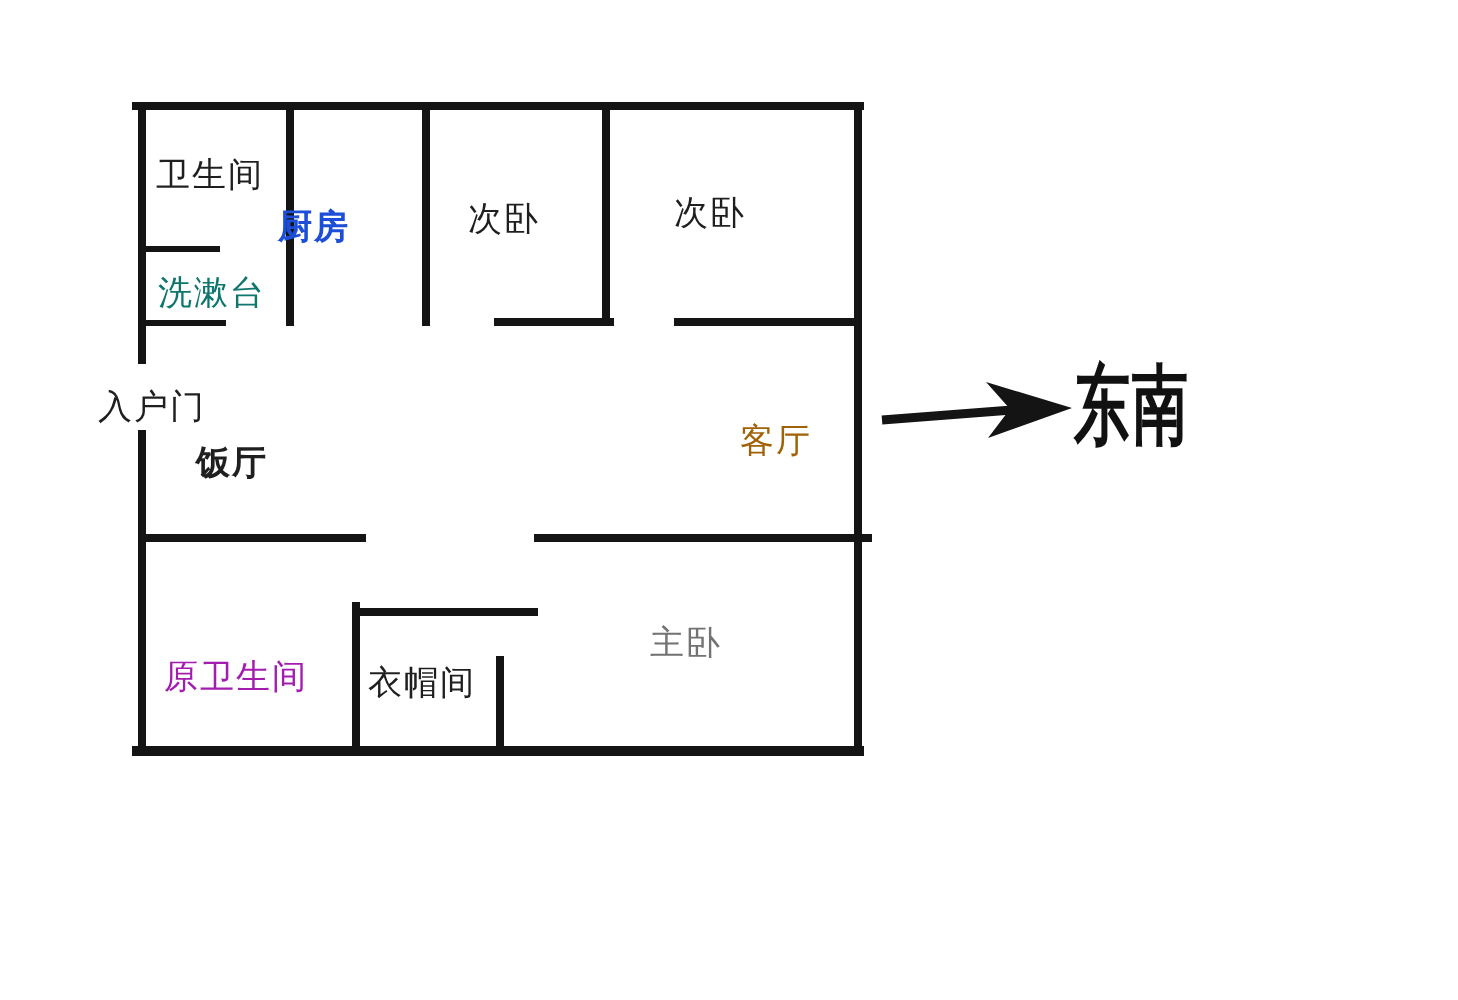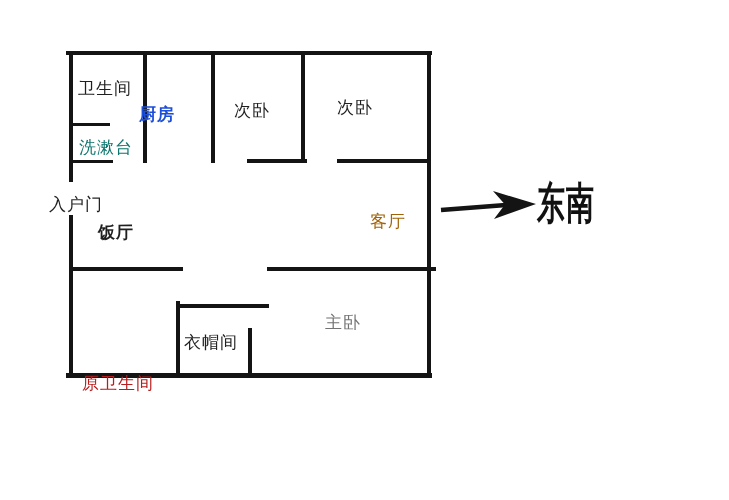--- a/index.html
+++ b/index.html
@@ -80,21 +80,21 @@
 
   <div id="labels-layer">
       <div class="room-label" style="left: 78px; top: 80px; color: rgb(31, 31, 31);">卫生间</div>
       <div class="room-label" style="left: 79px; top: 139px; color: #0f766e;">洗漱台</div>
       <div class="room-label" style="left: 139px; top: 106px; color: #1d4ed8; font-weight: bold;">厨房</div>
       <div class="room-label" style="left: 234px; top: 102px; color: rgb(31, 31, 31);">次卧</div>
       <div class="room-label" style="left: 337px; top: 99px; color: rgb(31, 31, 31);">次卧</div>
       <div class="room-label" style="left: 49px; top: 196px; color: rgb(31, 31, 31);">入户门</div>
       <div class="room-label" style="left: 98px; top: 224px; color: rgb(31, 31, 31); font-weight: bold;">饭厅</div>
       <div class="room-label" style="left: 330px; top: 213px; color: #a16207; margin-left: 40px;">客厅</div>
-      <div class="room-label" style="left: 82px; top: 331px; color: #b91c1c; margin-top: 44px;">原卫生间</div>
+      <div class="room-label" style="left: 82px; top: 331px; color: #a21caf;">原卫生间</div>
       <div class="room-label" style="left: 184px; top: 334px; color: rgb(31, 31, 31); text-align: right;">衣帽间</div>
       <div class="room-label" style="left: 325px; top: 314px; color: #737373;">主卧</div>
     </div>
 
   <div id="compass">
     <svg width="102" height="42" viewBox="0 0 102 42">
       <line x1="3" y1="26" x2="68" y2="21" stroke="#141414" stroke-width="4.5"></line>
       <polygon points="98,20 55,7 67,20.5 56,35" fill="#141414"></polygon>
     </svg>
     <div id="compass-label">东南</div>

